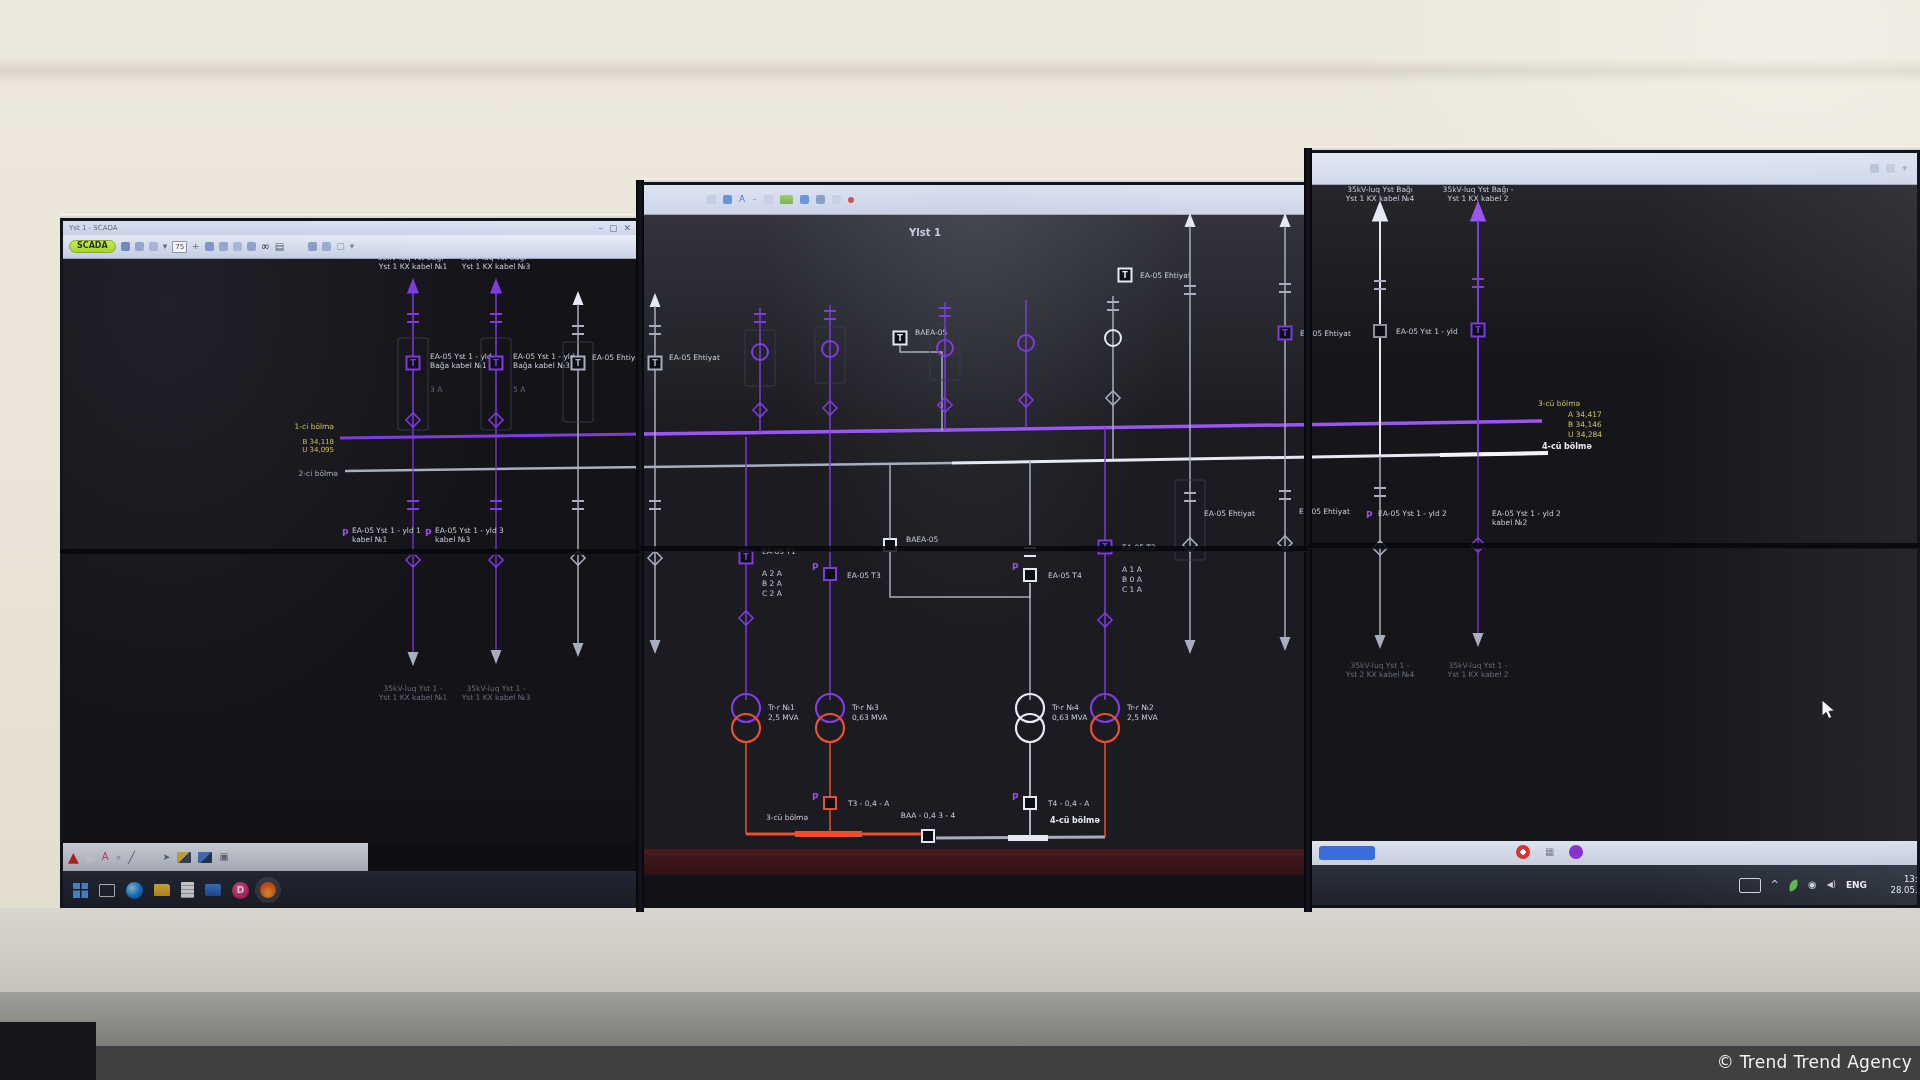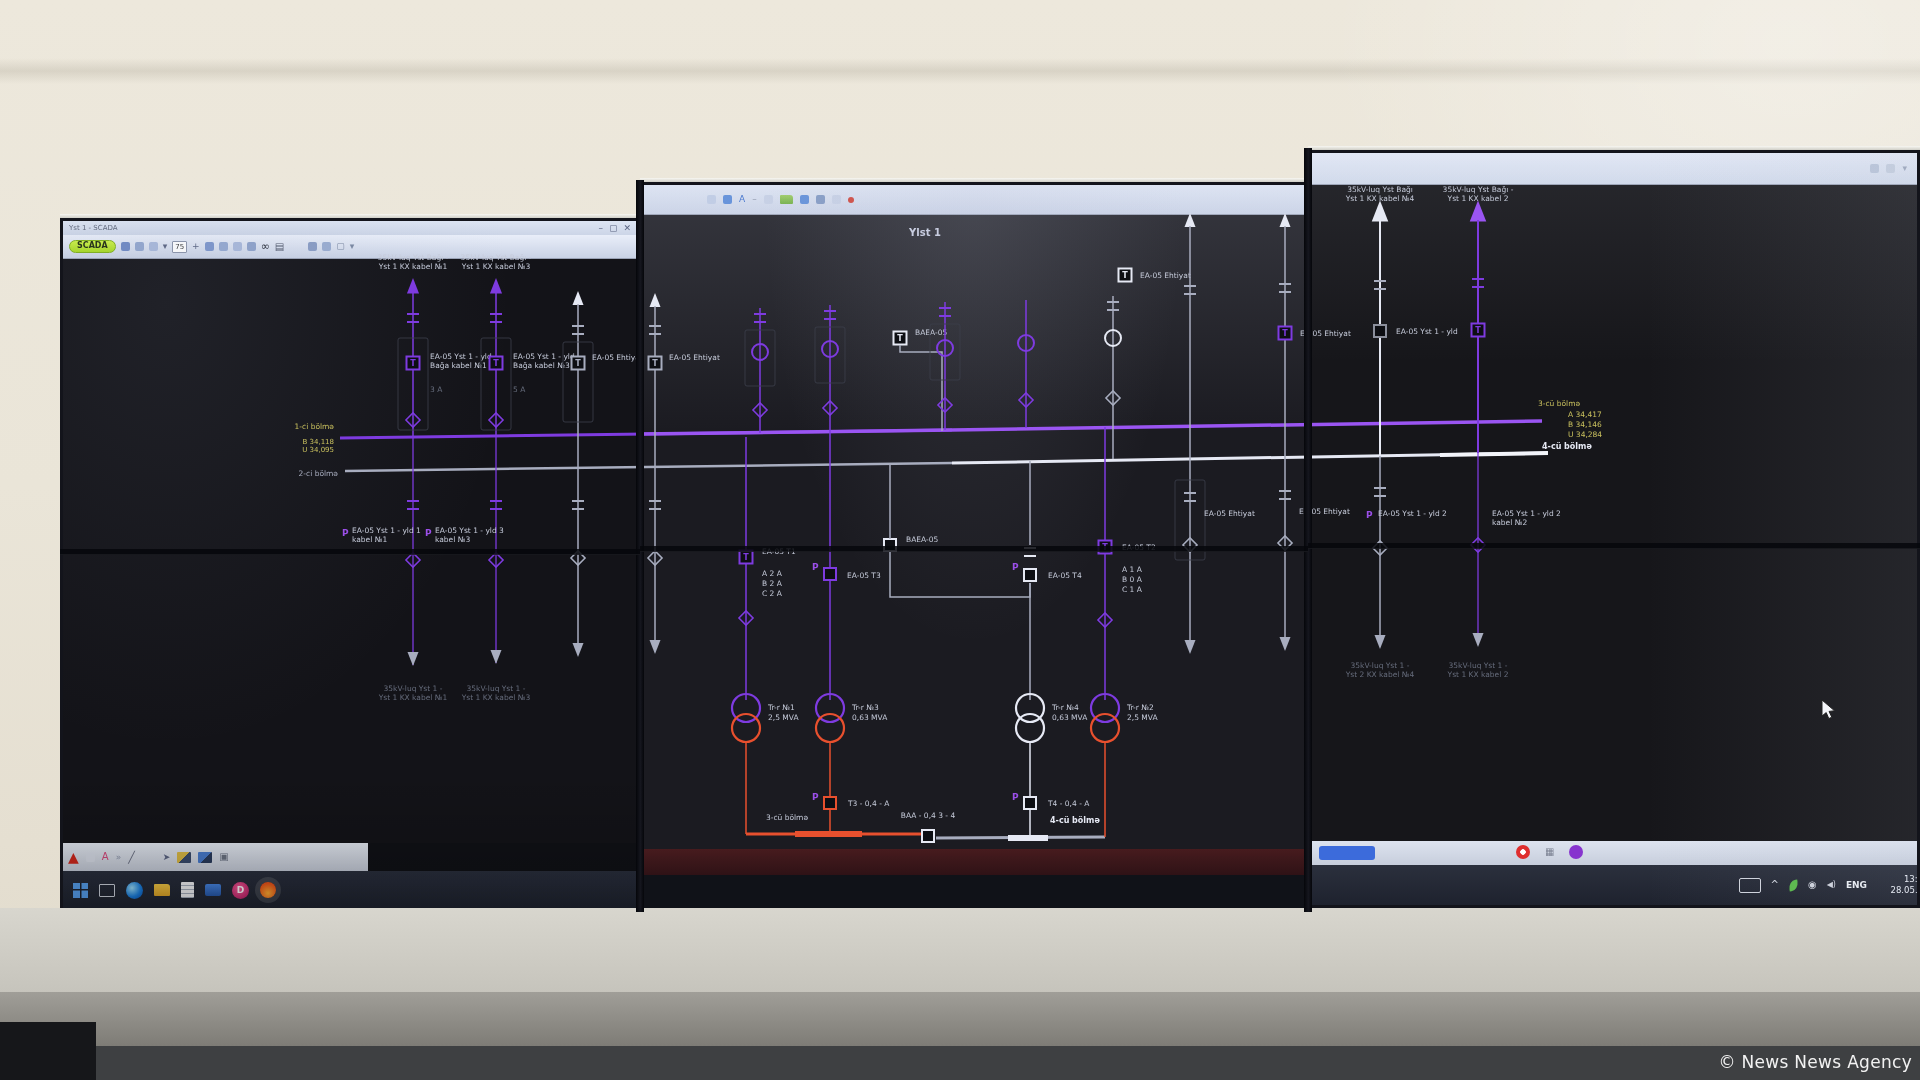--- a/index.html
+++ b/index.html
@@ -444,14 +444,14 @@
   <div class="bezel-v bv2"></div>
   <div class="bezel-h bh1"></div>
   <div class="bezel-h bh2"></div>
   <div class="bezel-h bh3"></div>
 
   <div class="wall-shadow"></div>
   <div class="band-ledge"></div>
   <div class="band-mid"></div>
   <div class="band-dark"></div>
   <div class="corner-block"></div>
-  <div class="credit">© News News Agency</div>
+  <div class="credit">© Trend Trend Agency</div>
 </div>
 
 </body></html>

